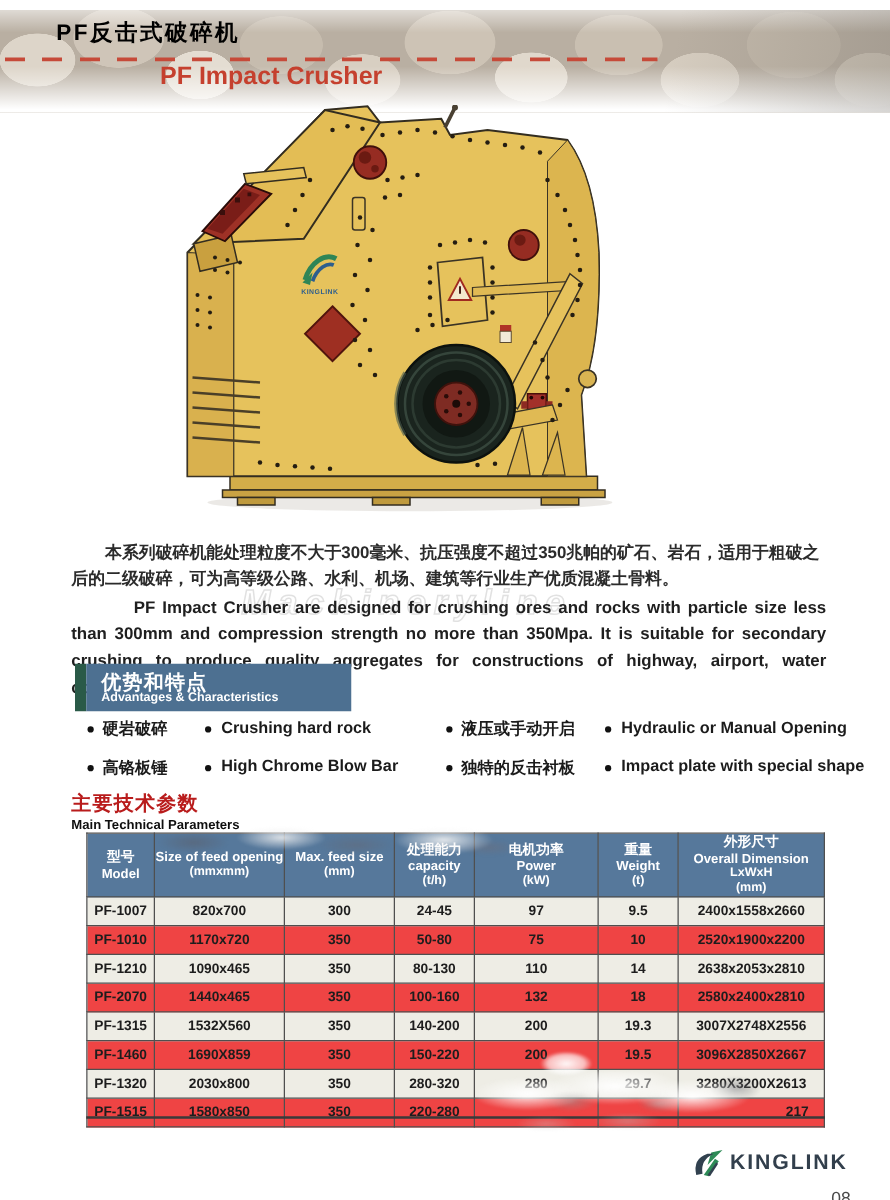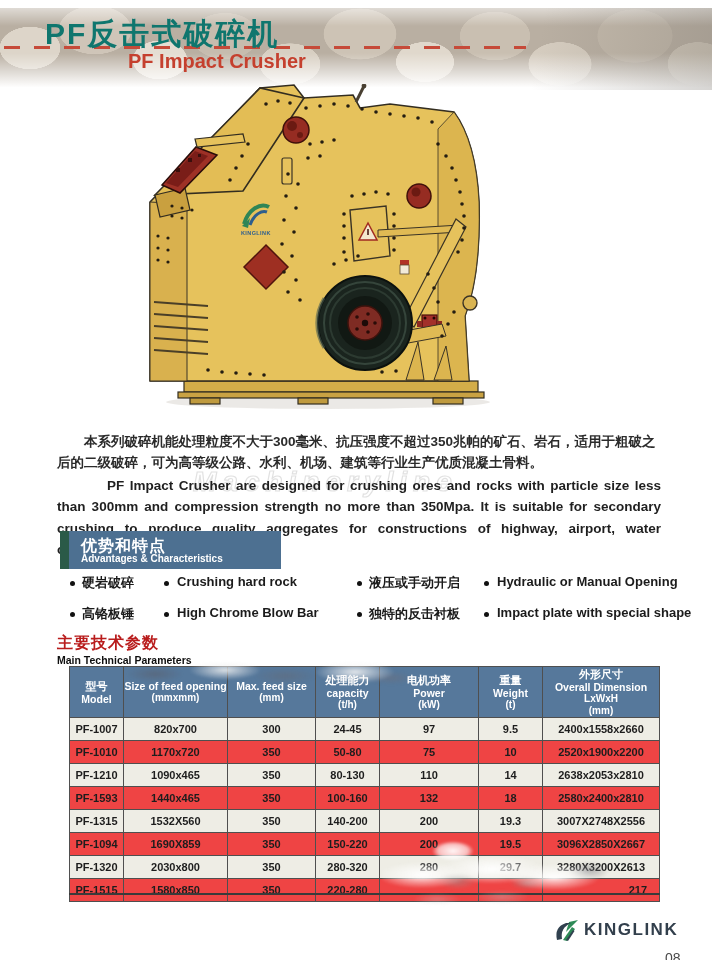--- a/index.html
+++ b/index.html
@@ -23,21 +23,21 @@
       radial-gradient(52px 36px at 560px 56px,#d5ccbf 60%,rgba(0,0,0,0) 61%),
       radial-gradient(62px 44px at 635px 28px,#c2b8aa 60%,rgba(0,0,0,0) 61%),
       radial-gradient(50px 36px at 698px 56px,#cfc6b8 60%,rgba(0,0,0,0) 61%);
   }
   .stones-fade{
     position:absolute;left:0;top:8px;width:712px;height:82px;
     background:
       linear-gradient(100deg,rgba(255,255,255,0) 75%,rgba(120,115,108,0.30)),
       linear-gradient(to bottom,rgba(255,255,255,0.55),rgba(255,255,255,0) 22%,rgba(255,255,255,0) 55%,#ffffff 97%);
   }
-  .title-zh{position:absolute;left:45px;top:14px;font-size:30px;font-weight:bold;color:#0f766e;letter-spacing:2px;}
+  .title-zh{position:absolute;left:45px;top:14px;font-size:18px;font-weight:bold;color:#000000;letter-spacing:2px;}
   .title-en{position:absolute;left:128px;top:50px;font-size:20px;font-weight:bold;color:#c5402e;}
   .dash-line{
     position:absolute;left:4px;top:46px;width:522px;height:3px;
     background:repeating-linear-gradient(to right,#c64a39 0 16px,rgba(0,0,0,0) 16px 30px);
   }
   
   .machine{position:absolute;left:138px;top:84px;}
   
   .desc-zh{position:absolute;left:57px;top:417px;width:602px;font-size:13.5px;line-height:21px;
     font-weight:600;color:#2b2b2b;text-indent:27px;}
@@ -420,39 +420,39 @@
     <tr class="row-odd">
       <td>PF-1210</td>
           <td>1090x465</td>
       <td>350</td>
           <td>80-130</td>
       <td>110</td>
           <td>14</td>
       <td>2638x2053x2810</td>
     </tr>
     <tr class="row-even">
-      <td>PF-1593</td>
+      <td>PF-2070</td>
           <td>1440x465</td>
       <td>350</td>
           <td>100-160</td>
       <td>132</td>
           <td>18</td>
       <td>2580x2400x2810</td>
     </tr>
     <tr class="row-odd">
       <td>PF-1315</td>
           <td>1532X560</td>
       <td>350</td>
           <td>140-200</td>
       <td>200</td>
           <td>19.3</td>
       <td>3007X2748X2556</td>
     </tr>
     <tr class="row-even">
-      <td>PF-1094</td>
+      <td>PF-1460</td>
           <td>1690X859</td>
       <td>350</td>
           <td>150-220</td>
       <td>200</td>
           <td>19.5</td>
       <td>3096X2850X2667</td>
     </tr>
     <tr class="row-odd">
       <td>PF-1320</td>
           <td>2030x800</td>

